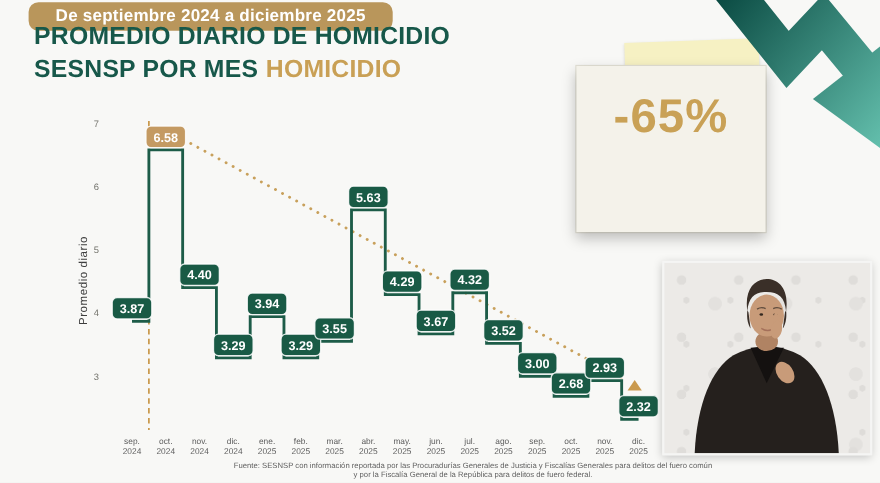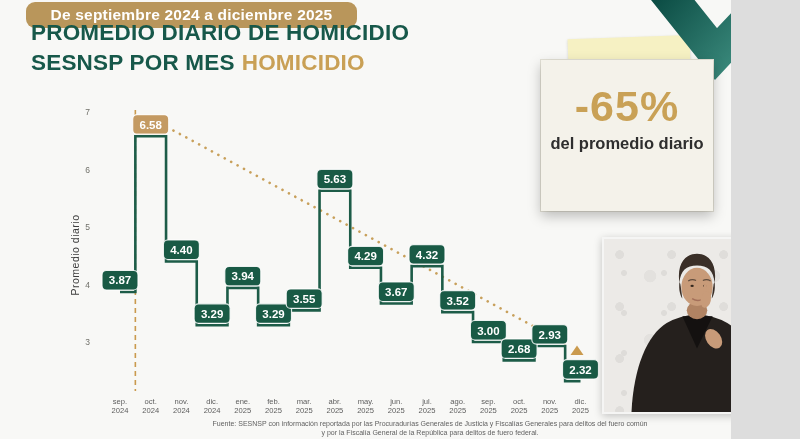--- a/index.html
+++ b/index.html
@@ -1,36 +1,36 @@
 <!DOCTYPE html>
 <html><head>
 <meta charset="utf-8">
 <style>
   html,body{margin:0;padding:0;background:#dddddd;}
   *{box-sizing:border-box;}
-  .slide{position:relative;width:731px;height:439px;background:#f8f8f6;overflow:hidden;
+  .slide{position:relative;width:800px;height:439px;background:#f8f8f6;overflow:hidden;
          font-family:"Liberation Sans","DejaVu Sans",sans-serif;}
   
   .banner{position:absolute;left:26px;top:2px;width:331px;height:26px;background:#b9965b;
           border-radius:9px;color:#fff;font-size:15.5px;font-weight:700;letter-spacing:.2px;
           display:flex;align-items:center;justify-content:center;z-index:2;}
   
   .title{position:absolute;left:31px;top:18px;margin:0;font-size:22.5px;line-height:30px;
          font-weight:800;color:#17584a;letter-spacing:.2px;z-index:2;}
   .title .gold{color:#c9a055;margin-left:7px;}
   
   #chart{position:absolute;left:55px;top:98px;z-index:1;}
   #chart text{font-family:"Liberation Sans","DejaVu Sans",sans-serif;}
   
   .arrow-svg{position:absolute;left:0;top:0;z-index:3;pointer-events:none;}
   
   .card-tab{position:absolute;left:568px;top:37px;width:122px;height:30px;background:#f6f1c3;
             transform:rotate(-2deg);box-shadow:0 1px 3px rgba(0,0,0,.15);z-index:2;}
   
-  .card{position:absolute;left:541px;top:60px;width:172px;height:151px;background:#f4f2ea;
+  .card{position:absolute;left:524px;top:60px;width:172px;height:151px;background:#f4f2ea;
         box-shadow:0 5px 12px rgba(0,0,0,.25),0 0 0 1px #e3e1d6;text-align:center;z-index:4;}
   .card .pct{margin-top:22px;font-size:43px;font-weight:800;color:#c9a156;letter-spacing:1px;}
   .card .caption{margin-top:3px;font-size:16.5px;font-weight:700;color:#2e2e2e;}
   .card .subcaption{margin-top:3px;font-size:11px;color:#4c4c4c;}
   
   .video{position:absolute;left:602px;top:237px;width:191px;height:177px;z-index:5;
          background-color:#eceae7;border:2px solid #f5f5f4;box-shadow:0 2px 8px rgba(0,0,0,.22);
          background-image:
            radial-gradient(circle at 30% 30%, #dfddda 8%, transparent 9%),
            radial-gradient(circle at 72% 58%, #e3e1de 10%, transparent 11%),
@@ -135,21 +135,20 @@
       </linearGradient>
     </defs>
     <polyline points="660,-16 716,54 748,20 786,66" fill="none" stroke="url(#tealgrad)" stroke-width="34"></polyline>
     <polygon points="802,136 739,90 803,40" fill="url(#tealgrad)"></polygon>
   </svg>
 
   <div class="card-tab"></div>
 
   <div class="card">
     <div class="pct">-65%</div>
-    <div class="caption">del promedio diario</div>
   </div>
 
   <div class="video">
     <svg width="187" height="173" viewBox="0 0 191 177">
 
       <path d="M28,177 C30,132 44,98 64,86 Q78,78 95,77 Q112,78 126,86 C146,98 160,132 162,177 Z" fill="#25201d"></path>
       <path d="M80,79 L95,112 L111,79 Z" fill="#141110"></path>
 
       <ellipse cx="95" cy="73" rx="10.5" ry="9" fill="#b08363"></ellipse>
 

